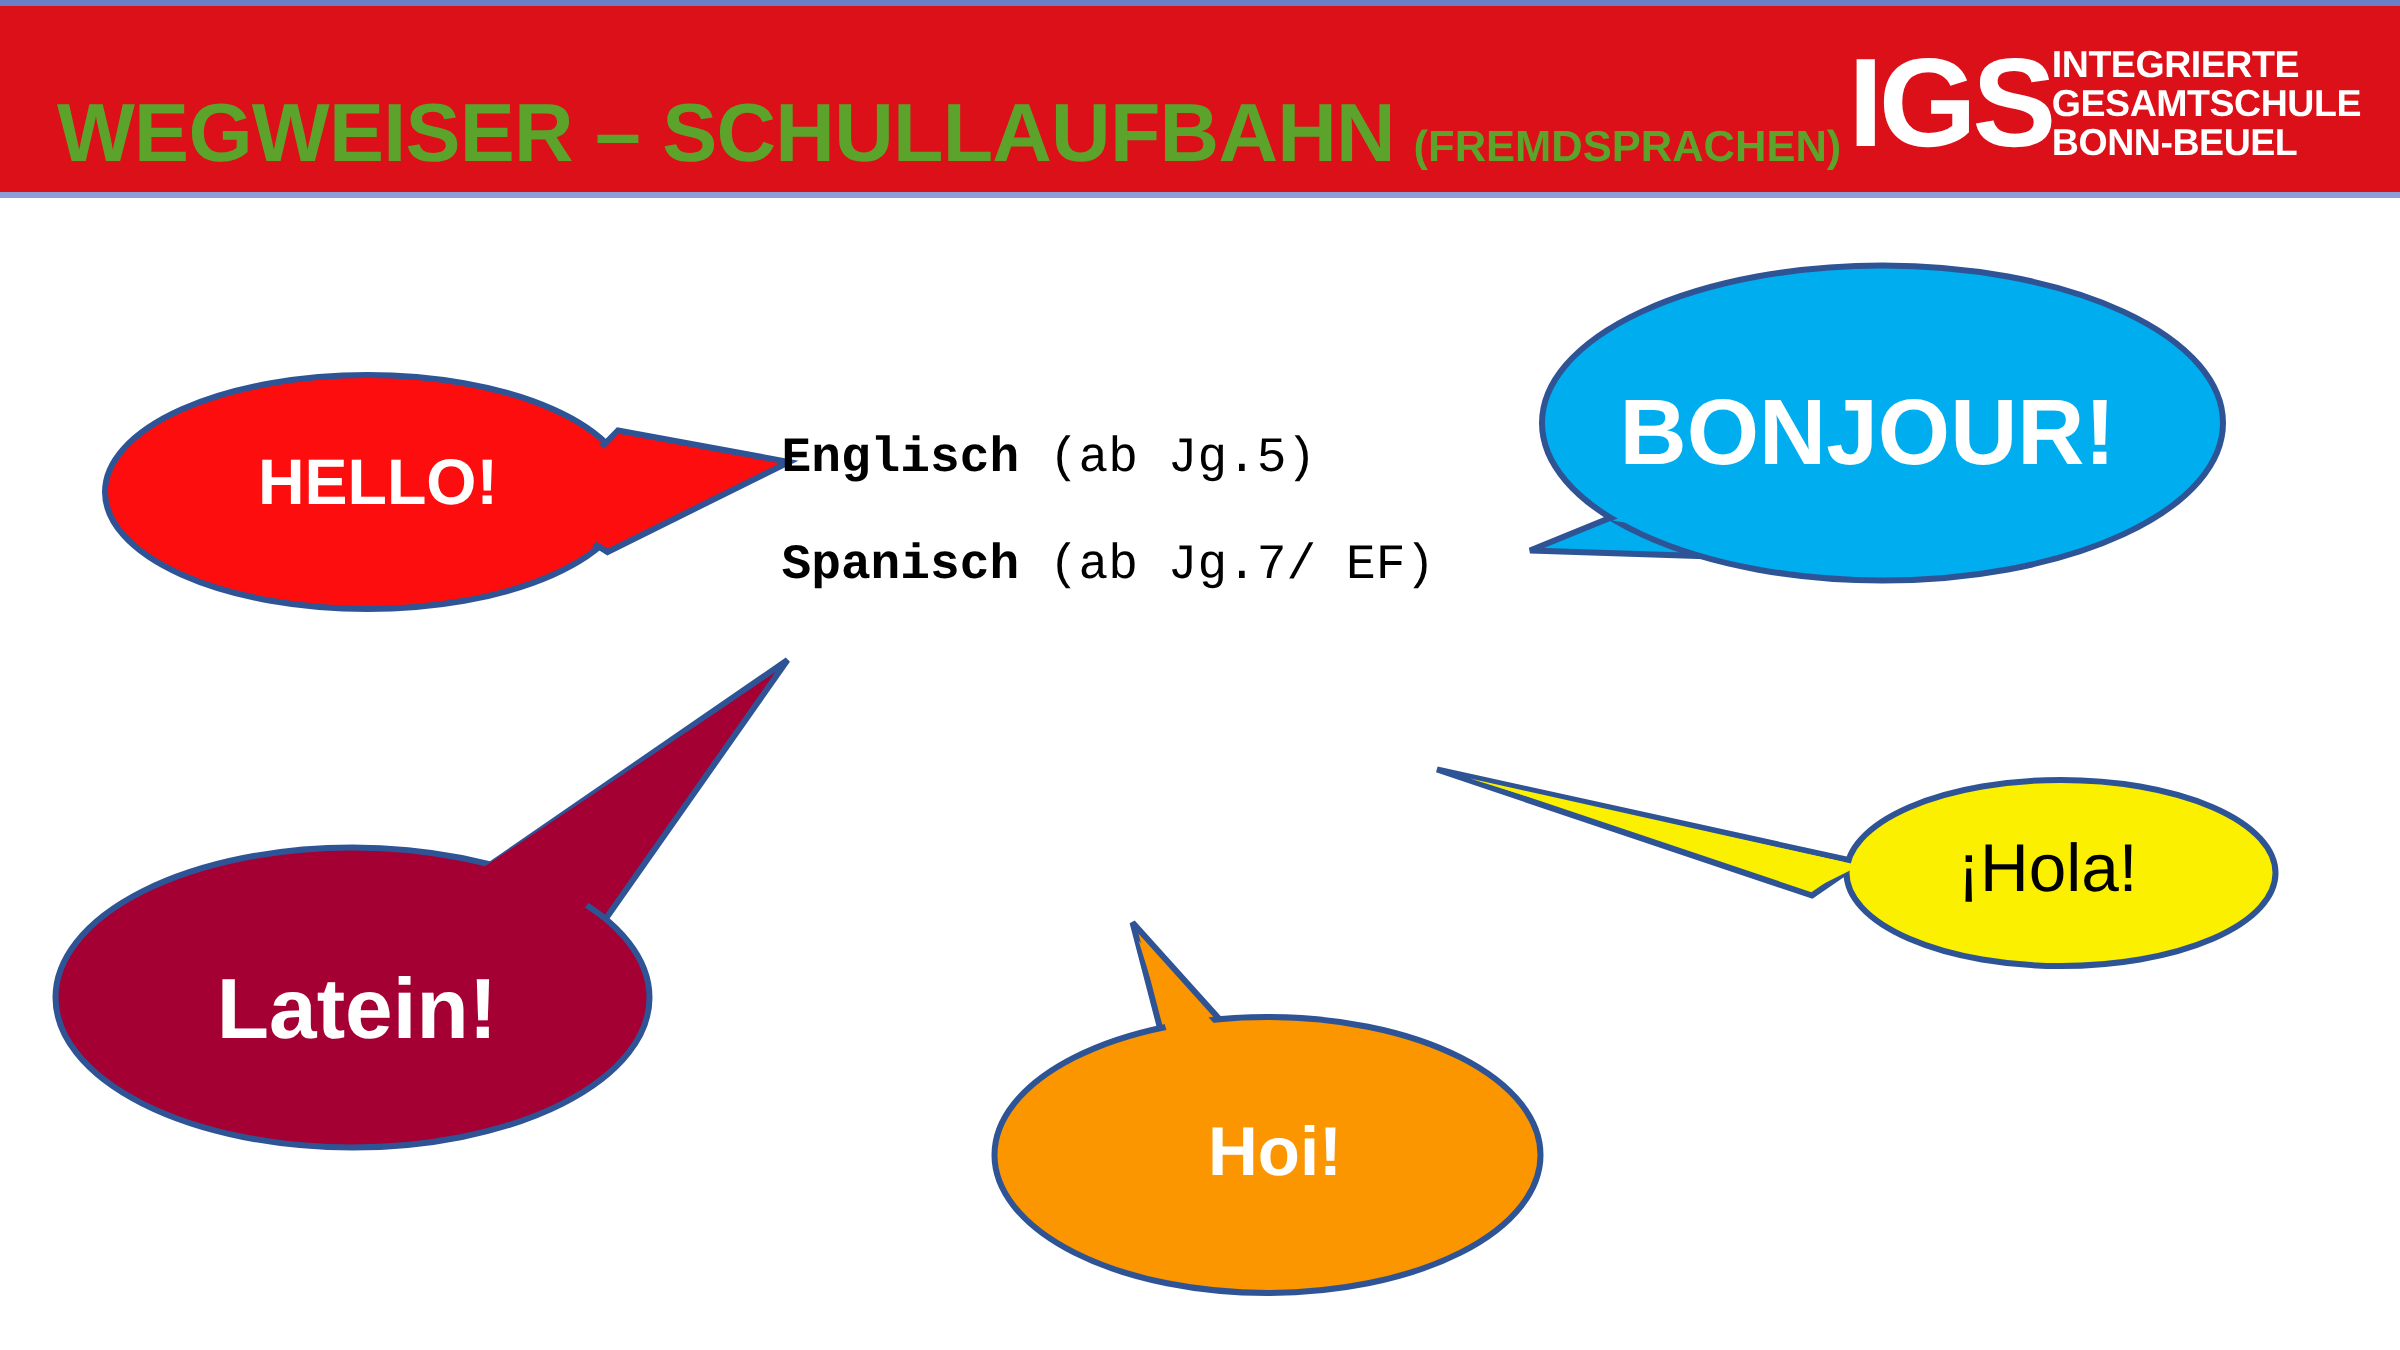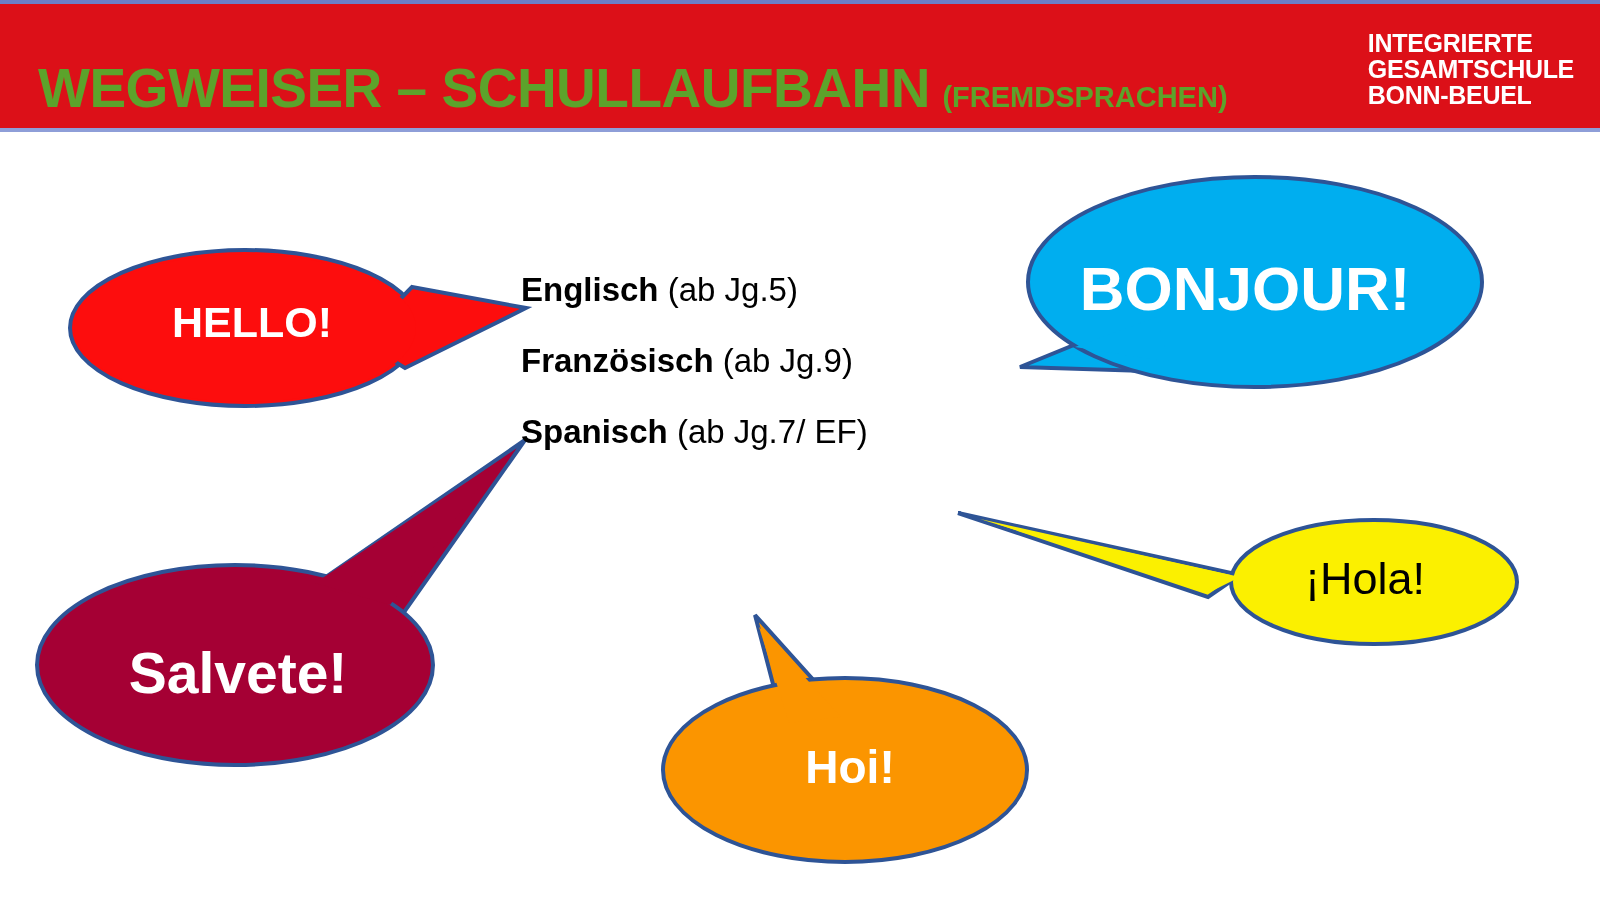--- a/index.html
+++ b/index.html
@@ -75,22 +75,23 @@
     font-weight: bold;
     font-size: 25px;
     line-height: 1.05;
     letter-spacing: -0.3px;
   }
 
   
   #lang-list {
     position: absolute;
     left: 521px;
-    top: 268px;
+    top: 284px;
     width: 600px;
+    font-family: Liberation Mono, monospace;
   }
   .lang-row {
     height: 71px;
     white-space: nowrap;
     font-size: 33px;
     color: #000000;
     line-height: 44px;
   }
   .lang-name {
     font-weight: bold;
@@ -122,20 +123,21 @@
 
 <div id="slide">
 
   <div id="header">
     <div id="title-block">
       <span id="title-main">WEGWEISER – SCHULLAUFBAHN</span>
       <span id="title-sub">(FREMDSPRACHEN)</span>
     </div>
 
     <div id="logo">
+      <div id="logo-igs">IGS</div>
       <div id="logo-lines">
         <div>INTEGRIERTE</div>
         <div>GESAMTSCHULE</div>
         <div>BONN-BEUEL</div>
       </div>
     </div>
   </div>
 
   <svg class="bubble-svg" id="bubble-hello" style="left:60px; top:240px;" width="470" height="180" viewBox="0 0 470 180">
     <ellipse cx="185" cy="88" rx="175" ry="78" fill="#fd0d0d" stroke="#2e5496" stroke-width="4"></ellipse>
@@ -149,21 +151,21 @@
     <ellipse cx="330" cy="110" rx="227" ry="105" fill="#00aeef" stroke="#2e5496" stroke-width="4"></ellipse>
     <path d="M150,175 L232,145 L244,190 Z" fill="#00aeef" stroke="none"></path>
   </svg>
   <div class="bubble-label" id="label-bonjour">BONJOUR!</div>
 
   <svg class="bubble-svg" id="bubble-salvete" style="left:30px; top:420px;" width="530" height="360" viewBox="0 0 530 360">
     <path d="M280,168 L495,20 L370,198 Z" fill="#a50034" stroke="#2e5496" stroke-width="4"></path>
     <ellipse cx="205" cy="245" rx="198" ry="100" fill="#a50034" stroke="#2e5496" stroke-width="4"></ellipse>
     <path d="M285,163 L470,40 L360,185 Z" fill="#a50034" stroke="none"></path>
   </svg>
-  <div class="bubble-label" id="label-salvete">Salvete!</div>
+  <div class="bubble-label" id="label-salvete">Latein!</div>
 
   <svg class="bubble-svg" id="bubble-hoi" style="left:655px; top:595px;" width="420" height="280" viewBox="0 0 420 280">
     <path d="M100,20 L190,120 L130,135 Z" fill="#fb9500" stroke="#2e5496" stroke-width="4"></path>
     <ellipse cx="190" cy="175" rx="182" ry="92" fill="#fb9500" stroke="#2e5496" stroke-width="4"></ellipse>
     <path d="M104,32 L186,122 L134,128 Z" fill="#fb9500" stroke="none"></path>
   </svg>
   <div class="bubble-label" id="label-hoi">Hoi!</div>
 
   <svg class="bubble-svg" id="bubble-hola" style="left:940px; top:485px;" width="580" height="170" viewBox="0 0 580 170">
     <path d="M18,28 L300,90 L268,112 Z" fill="#fbf000" stroke="#2e5496" stroke-width="4"></path>
@@ -171,22 +173,18 @@
     <path d="M40,34 L300,92 L272,106 Z" fill="#fbf000" stroke="none"></path>
   </svg>
   <div class="bubble-label" id="label-hola">¡Hola!</div>
 
   <div id="lang-list">
     <div class="lang-row">
       <span class="lang-name">Englisch</span>
       <span class="lang-note">(ab Jg.5)</span>
     </div>
     <div class="lang-row">
-      <span class="lang-name">Französisch</span>
-      <span class="lang-note">(ab Jg.9)</span>
-    </div>
-    <div class="lang-row">
       <span class="lang-name">Spanisch</span>
       <span class="lang-note">(ab Jg.7/ EF)</span>
     </div>
   </div>
 
 </div>
 
 </body></html>

